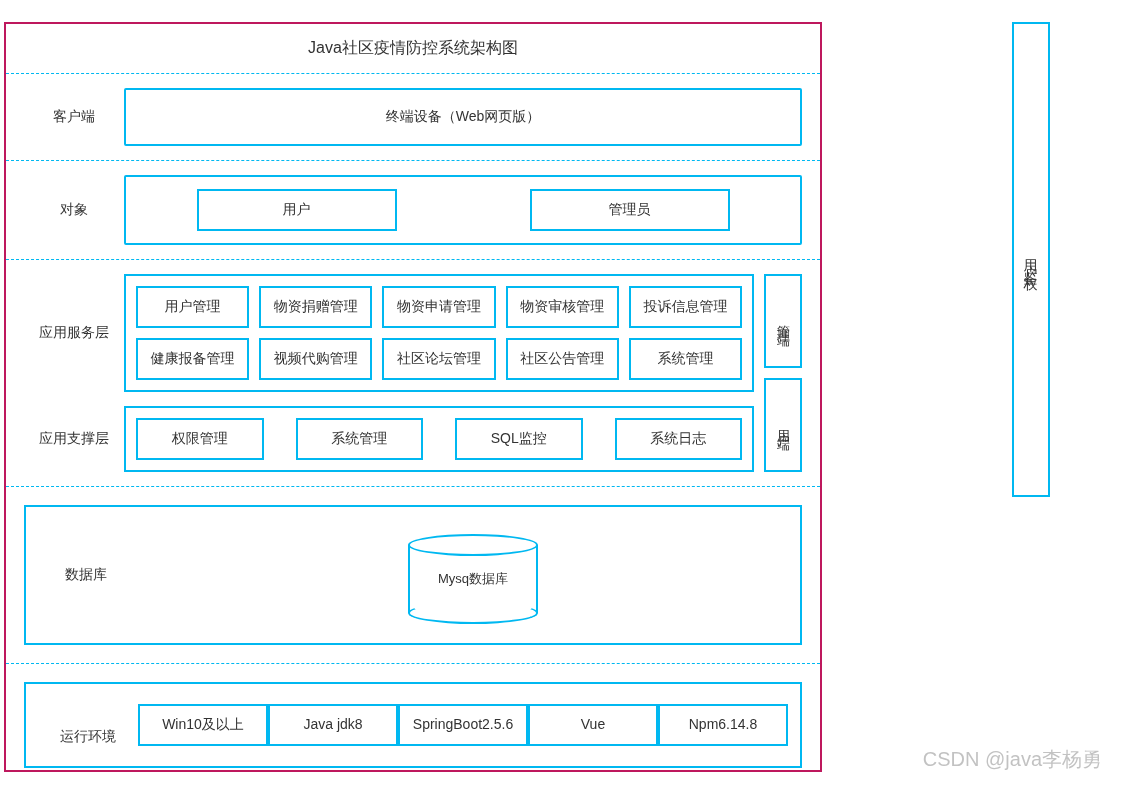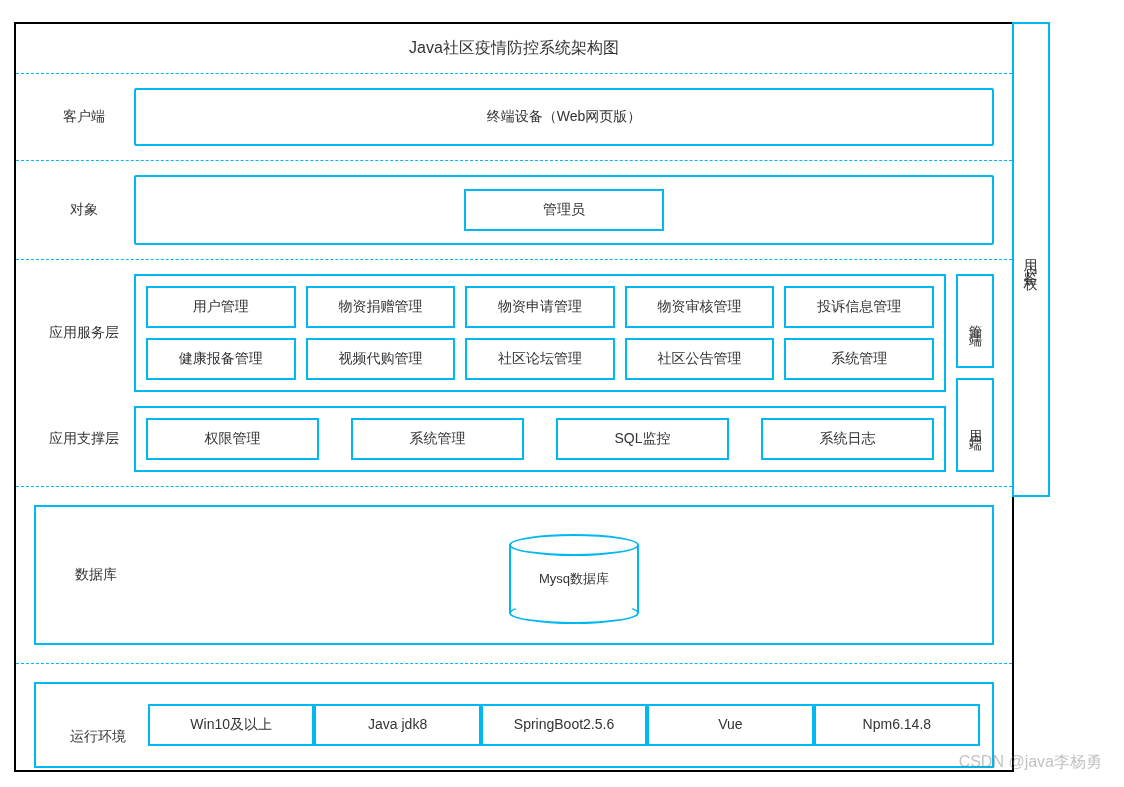--- a/index.html
+++ b/index.html
@@ -6,25 +6,25 @@
     body {
       font-family: "Microsoft YaHei", Arial, sans-serif;
       background: #fff;
       width: 1124px;
       height: 787px;
       position: relative;
       font-size: 14px;
       color: #333;
     }
     .main-container {
-      border: 2px solid #000000;
+      border: 2px solid #be185d;
       position: absolute;
       top: 22px;
-      left: 14px;
-      width: 1000px;
+      left: 4px;
+      width: 818px;
       height: 750px;
     }
     .title-bar {
       text-align: center;
       padding: 14px 0;
       font-size: 16px;
       font-weight: 500;
     }
     .dashed-divider {
       border-top: 1px dashed #00b8f1;
@@ -214,21 +214,21 @@
       writing-mode: vertical-rl;
       text-orientation: upright;
       letter-spacing: 6px;
       font-size: 14px;
     }
     .watermark {
       position: absolute;
       right: 22px;
       bottom: 14px;
       color: rgba(120,120,120,0.45);
-      font-size: 16px;
+      font-size: 20px;
       font-weight: 400;
       margin-top: 40px;
     }
     .obj-row .row-content-box {
       justify-content: space-around;
     }
     .obj-row .inner-cell-wide { margin: 0 50px; }
   </style>
 </head>
 <body>
@@ -241,20 +241,21 @@
     <div class="row-label">客户端</div>
     <div class="row-content-box">
       <div class="full-width-cell">终端设备（Web网页版）</div>
     </div>
   </div>
   <div class="dashed-divider"></div>
 
   <div class="row-section obj-row">
     <div class="row-label">对象</div>
     <div class="row-content-box">
+      <div class="inner-cell-wide">用户</div>
       <div class="inner-cell-wide">管理员</div>
     </div>
   </div>
   <div class="dashed-divider"></div>
 
   <div class="app-service-section">
     <div class="app-service-left">
       <div class="app-service-row">
         <div class="row-label">应用服务层</div>
         <div class="app-service-content">

